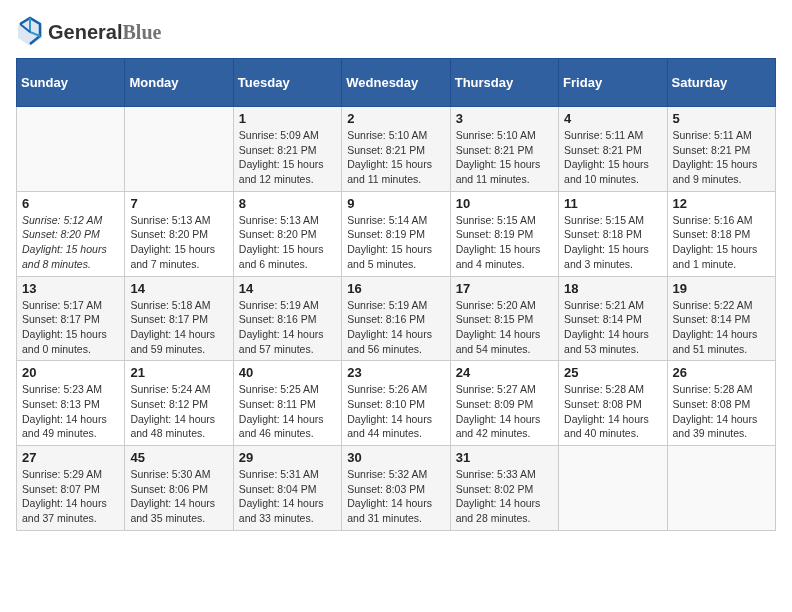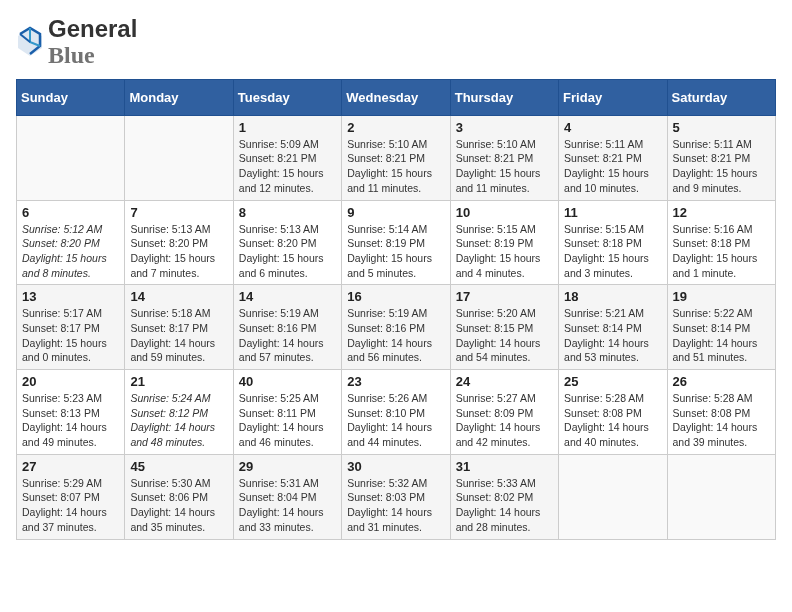--- a/index.html
+++ b/index.html
@@ -15,22 +15,22 @@
       justify-content: space-between;
       align-items: flex-start;
       margin-bottom: 10px;
     }
     .logo {
       display: flex;
       align-items: center;
     }
     .logo-text {
       display: flex;
-      flex-direction: column;
-      font-size: 24px;
+      flex-direction: row;
+      font-size: 20px;
       font-weight: bold;
       line-height: 1.1;
     }
     .logo-general { color: #333; }
     .logo-blue { color: #737373; font-family: Liberation Serif, serif; }
     .logo-icon {
       width: 28px;
       height: 32px;
       margin-right: 4px;
     }
@@ -48,21 +48,21 @@
       color: #333;
     }
     .calendar {
       width: 100%;
       border-collapse: collapse;
       font-size: 11px;
     }
     .calendar thead th {
       background-color: #3060a0;
       color: #fff;
-      padding: 10px 4px;
+      padding: 16px 4px;
       text-align: left;
       font-size: 13px;
       font-weight: bold;
       border: 1px solid #205090;
     }
     .calendar tbody td {
       border: 1px solid #ccc;
       vertical-align: top;
       padding: 4px 5px;
       width: 108px;
@@ -245,21 +245,21 @@
       </tr>
       <tr>
         <td>
           <div class="day-num">20</div>
           <div class="day-info" style="white-space: pre-line;">Sunrise: 5:23 AM
 Sunset: 8:13 PM
 Daylight: 14 hours and 49 minutes.</div>
         </td>
         <td>
           <div class="day-num">21</div>
-          <div class="day-info" style="white-space: pre-line; font-style: italic;">Sunrise: 5:24 AM
+          <div class="day-info" style="white-space: pre-line;">Sunrise: 5:24 AM
 Sunset: 8:12 PM
 Daylight: 14 hours and 48 minutes.</div>
         </td>
         <td>
           <div class="day-num">40</div>
           <div class="day-info" style="white-space: pre-line;">Sunrise: 5:25 AM
 Sunset: 8:11 PM
 Daylight: 14 hours and 46 minutes.</div>
         </td>
         <td>

